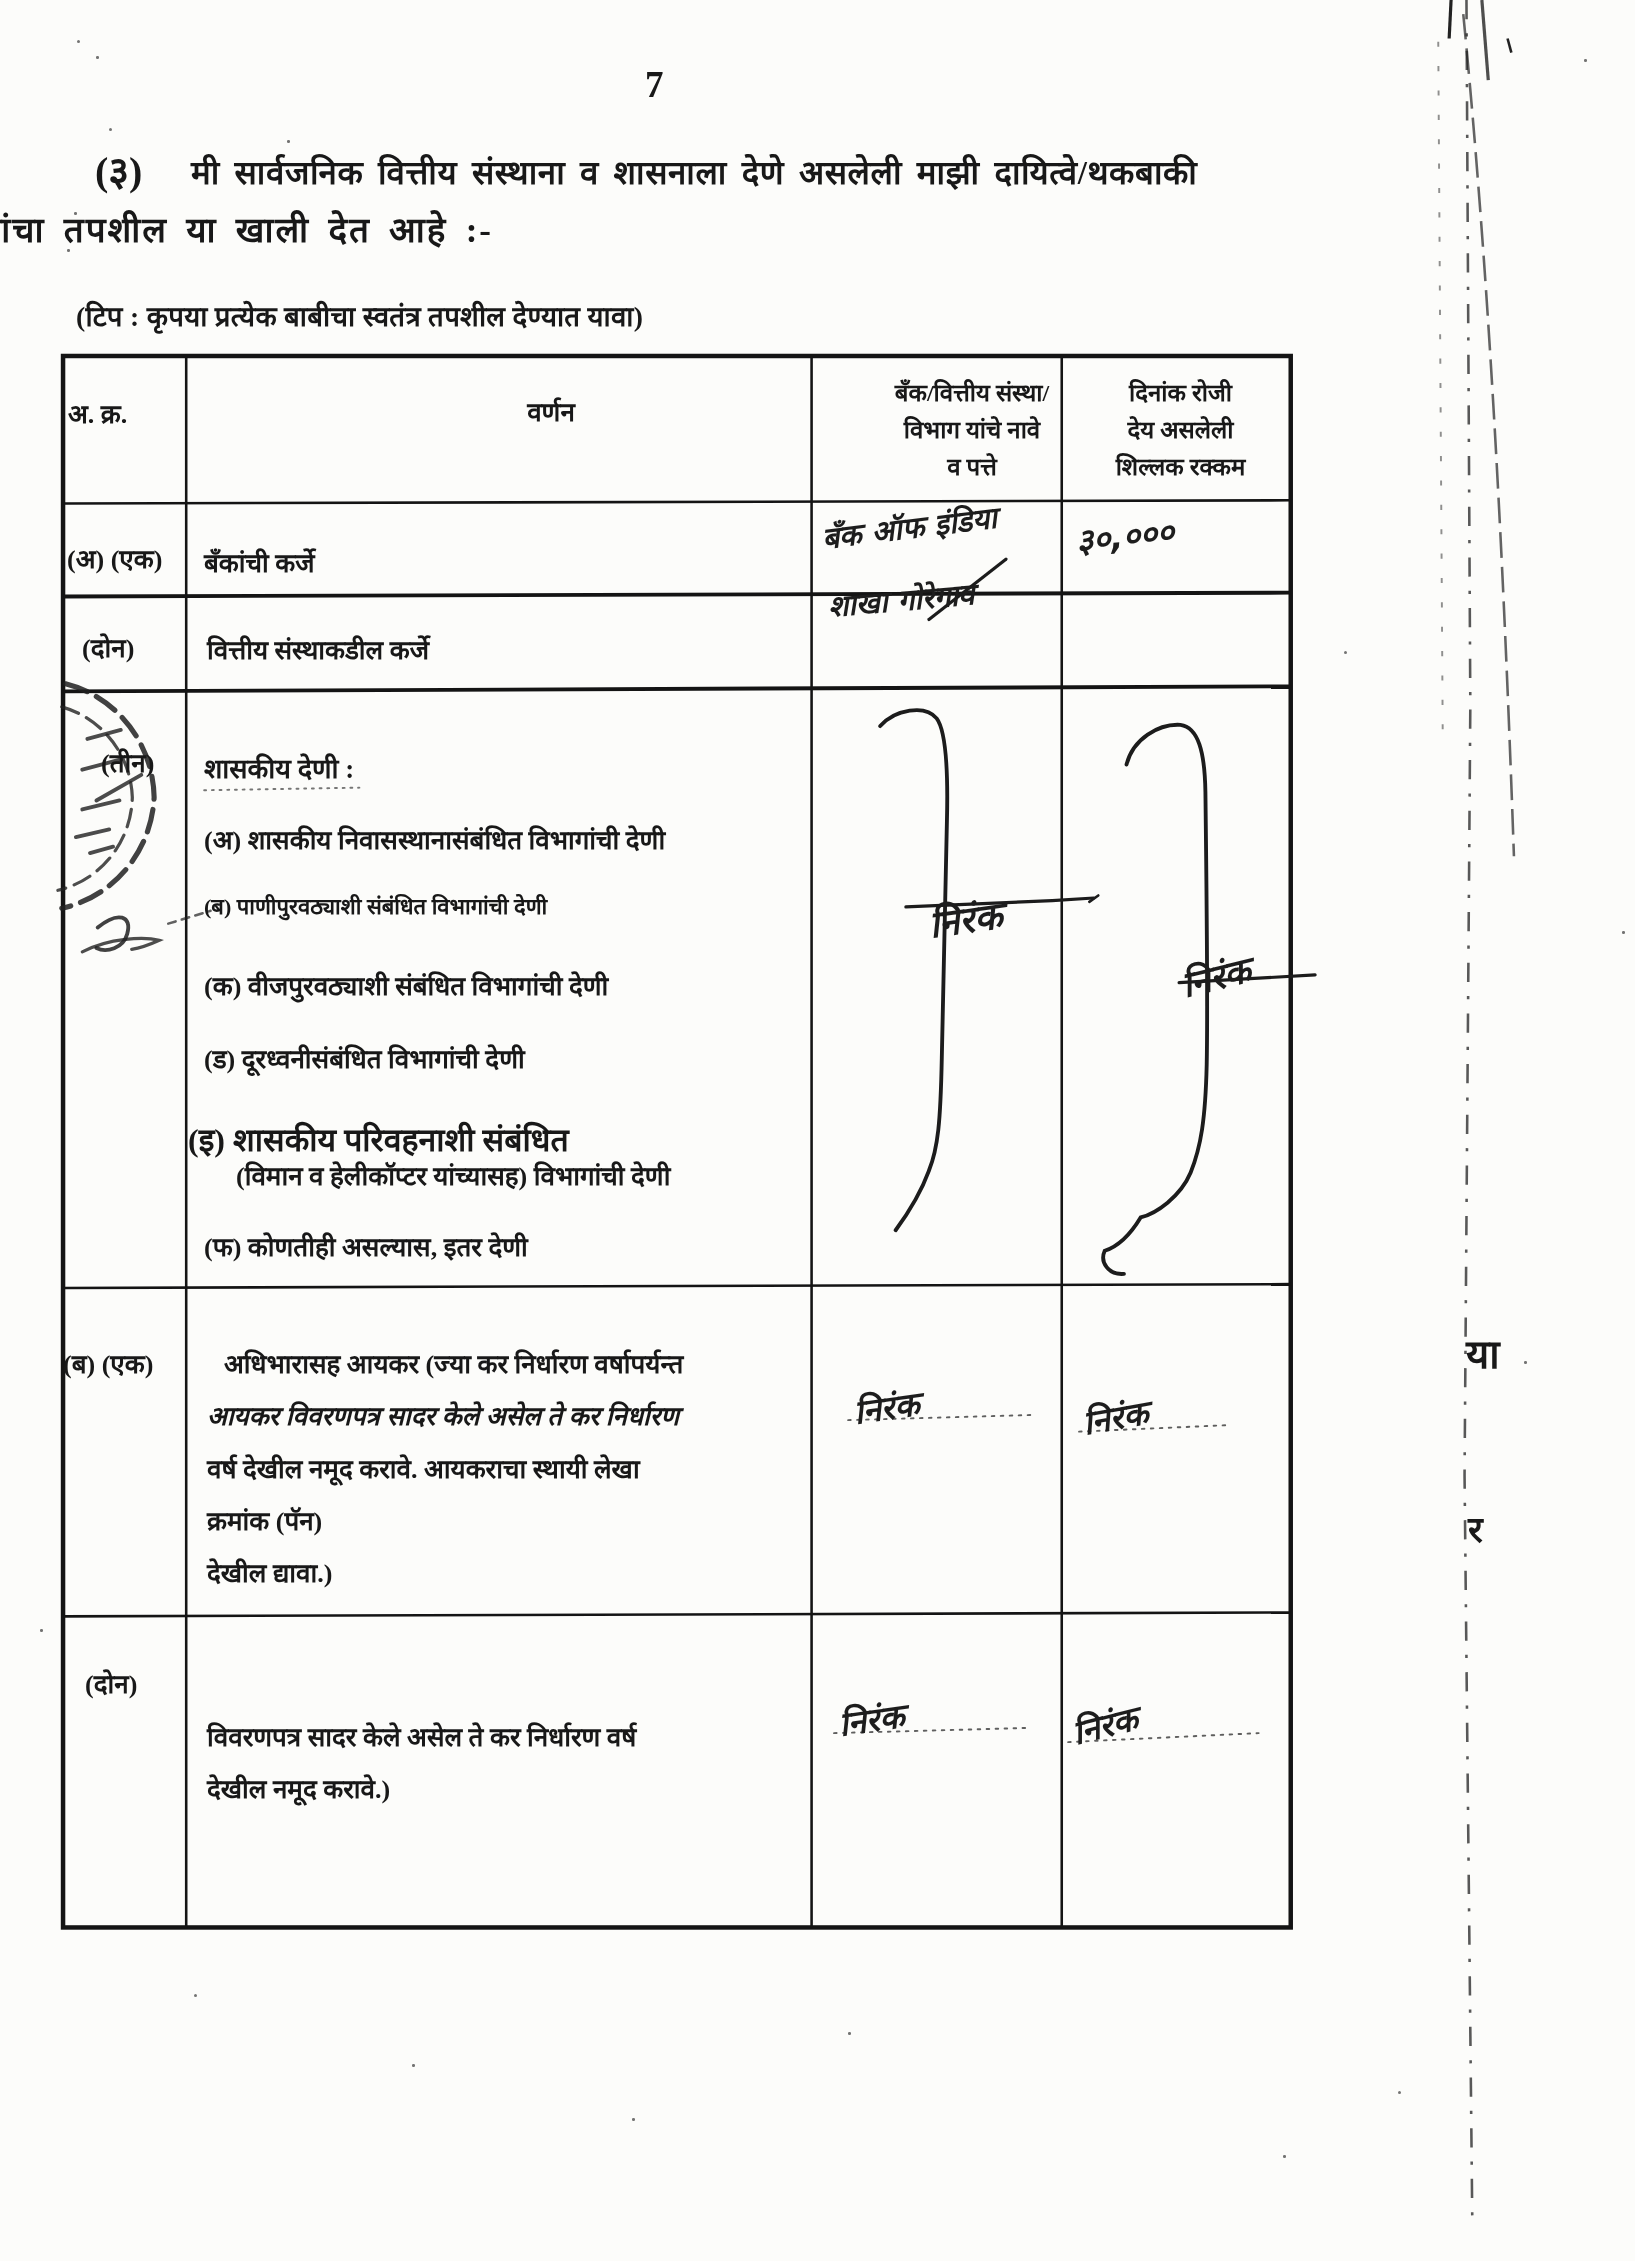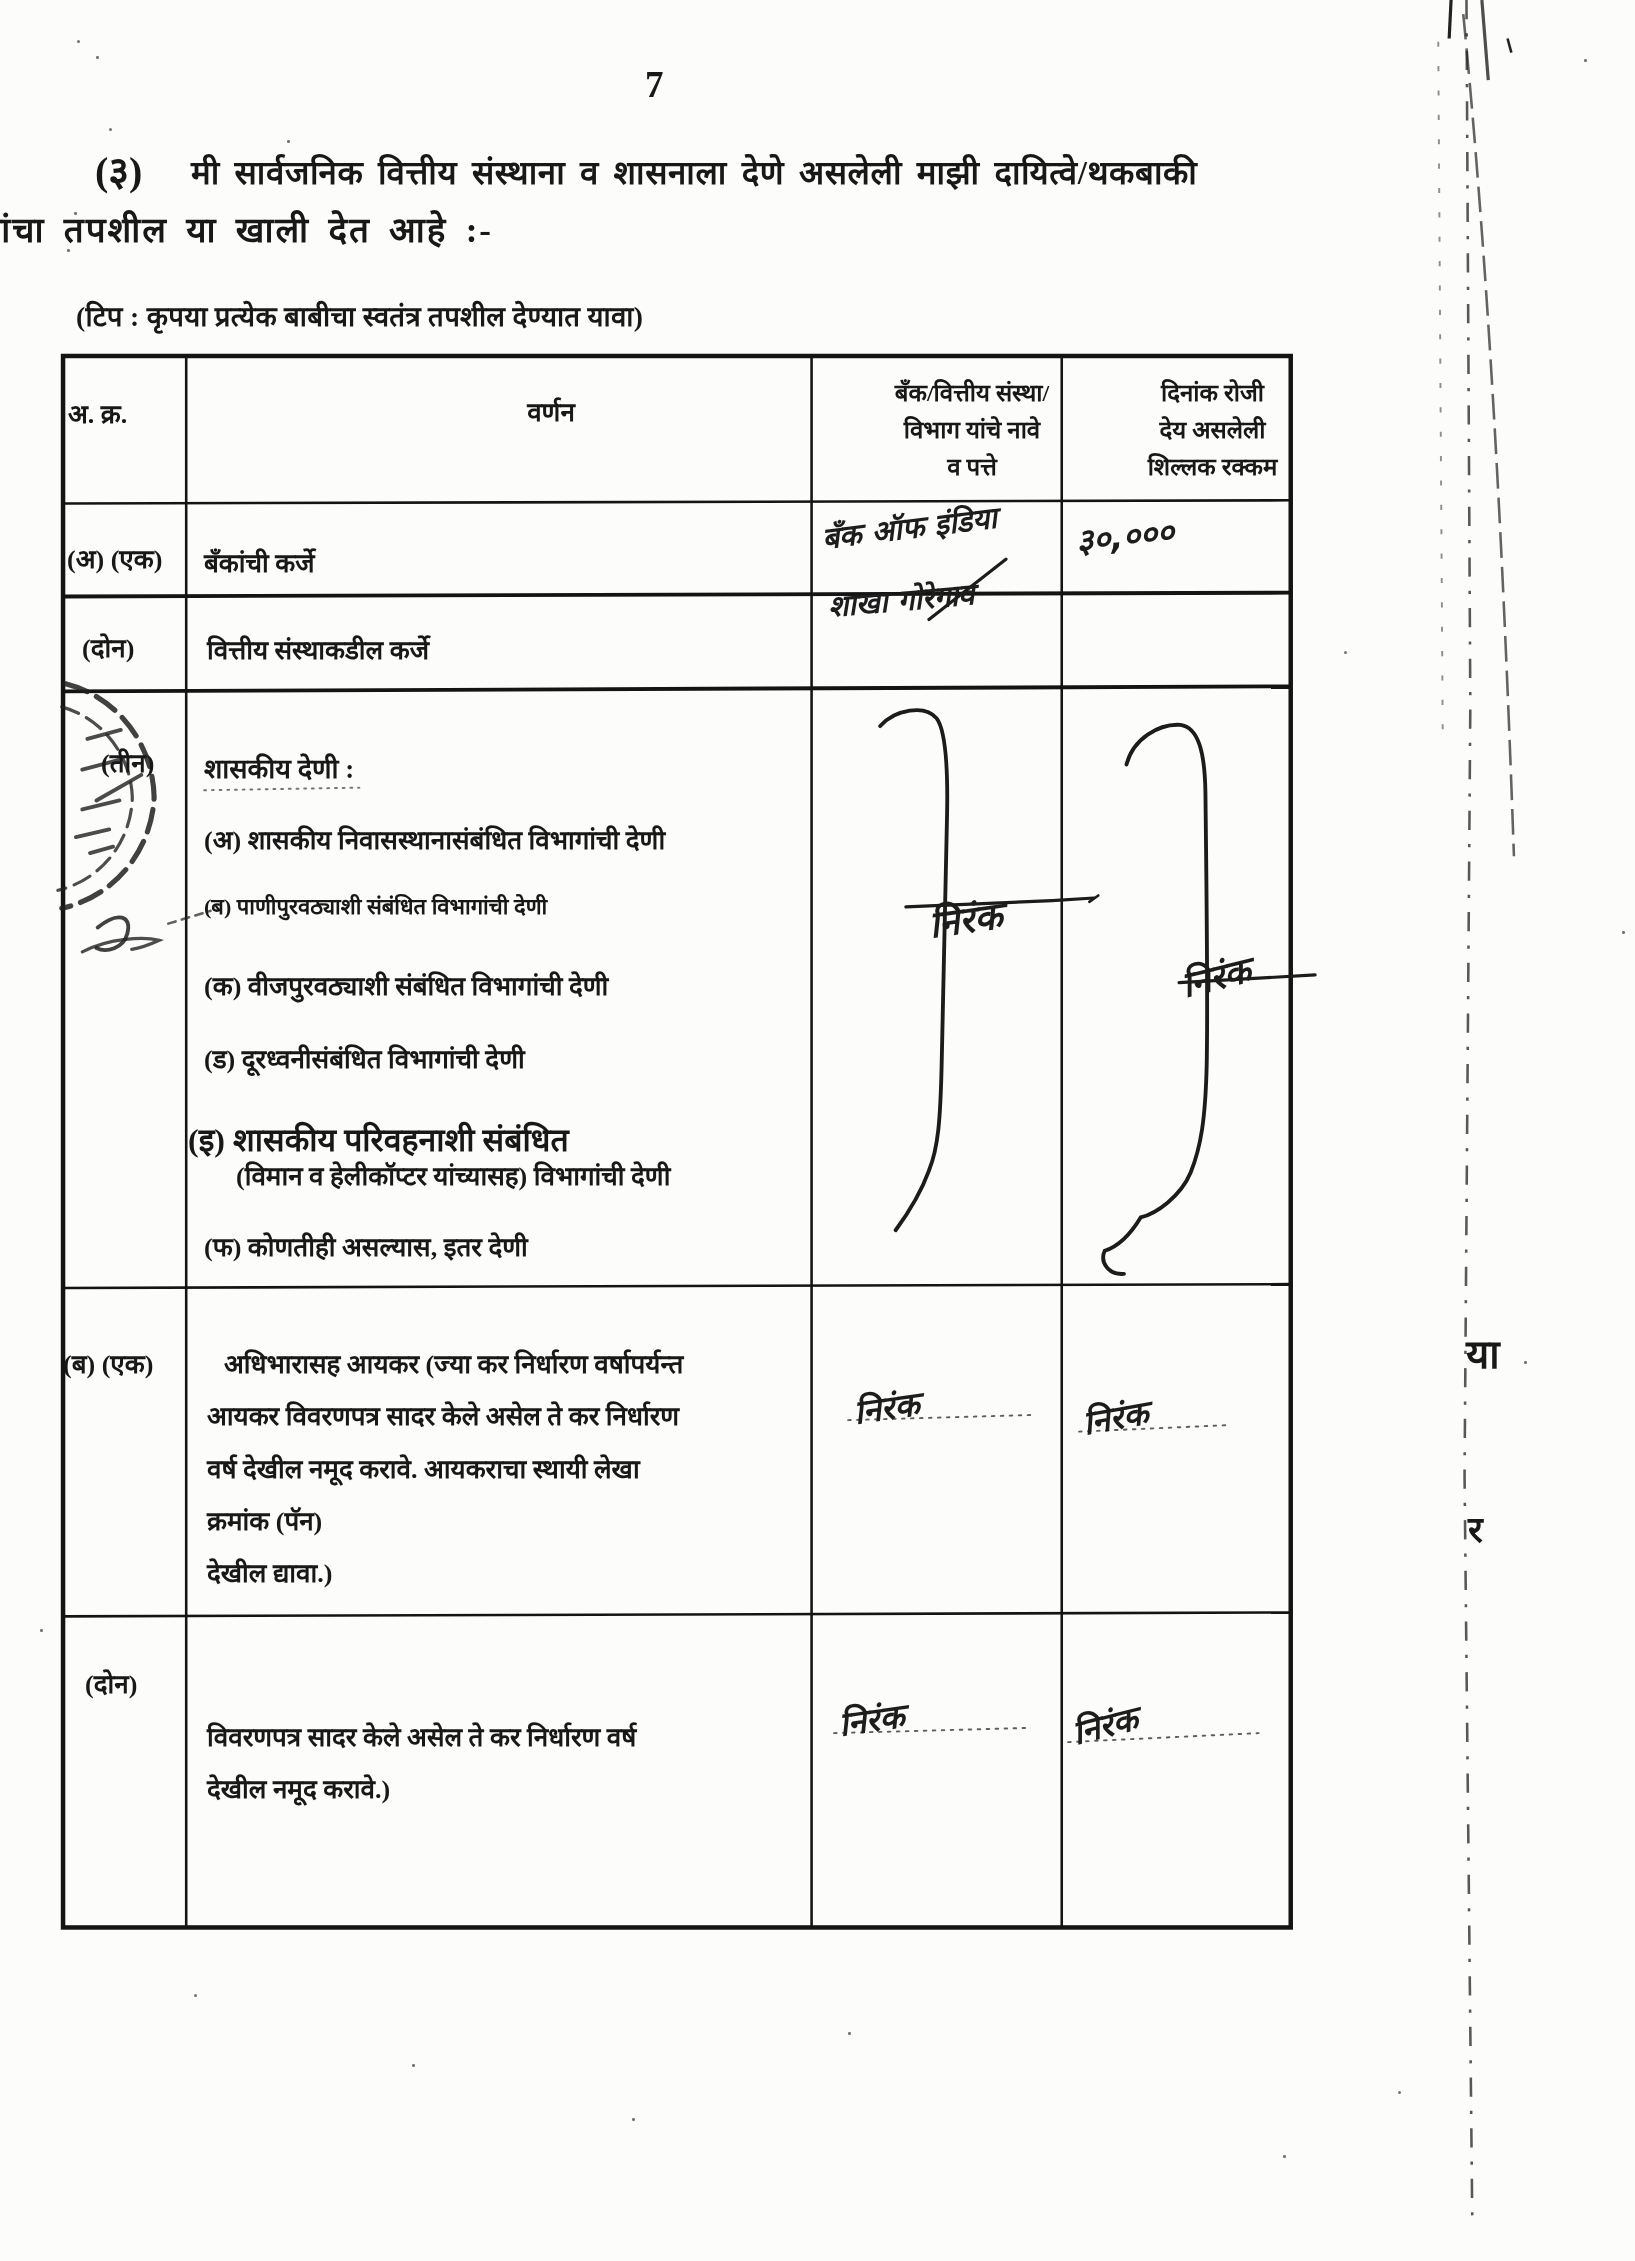--- a/index.html
+++ b/index.html
@@ -103,21 +103,21 @@
   <div class="abs print b" style="left:191px;top:149px;font-size:33px;letter-spacing:0.6px;word-spacing:5.8px;">मी सार्वजनिक वित्तीय संस्थाना व शासनाला देणे असलेली माझी दायित्वे/थकबाकी</div>
   <div class="abs print b" style="left:-19px;top:205px;font-size:35px;letter-spacing:1.9px;word-spacing:7.7px;">यांचा तपशील या खाली देत आहे :-</div>
 
   <div class="abs print sb" style="left:76px;top:296px;font-size:27.6px;letter-spacing:0.3px;">(टिप : कृपया प्रत्येक बाबीचा स्वतंत्र तपशील देण्यात यावा)</div>
 
   <div class="abs print sb" style="left:68px;top:395px;font-size:26px;">अ. क्र.</div>
   <div class="abs print sb center" style="left:190px;top:393px;width:722px;font-size:26px;">वर्णन</div>
   <div class="abs print sb center prelines" style="left:811px;top:375px;width:250px;font-size:24px;">बँक/वित्तीय संस्था/
 विभाग यांचे नावे
 व पत्ते</div>
-  <div class="abs print sb center prelines" style="left:1062px;top:375px;width:229px;font-size:24px;">दिनांक रोजी
+  <div class="abs print sb center prelines" style="left:1030px;top:375px;width:229px;font-size:24px;">दिनांक रोजी
 देय असलेली
 शिल्लक रक्कम</div>
 
   <div class="abs print sb" style="left:67px;top:540px;font-size:26px;">(अ) (एक)</div>
   <div class="abs print sb" style="left:204px;top:544px;font-size:26px;">बँकांची कर्जे</div>
   <div class="abs hand" style="left:822px;top:517px;font-size:29.5px;transform:rotate(-7deg);">बँक ऑफ इंडिया</div>
   <div class="abs hand" style="left:828px;top:585px;font-size:29.5px;transform:rotate(-5deg);">शाखा गोरेगाव</div>
   <div class="abs hand" style="left:1076px;top:518px;font-size:33px;transform:rotate(-6deg);">३०,०००</div>
 
   <div class="abs print sb" style="left:82px;top:629px;font-size:26px;">(दोन)</div>
@@ -130,21 +130,21 @@
   <div class="abs print sb" style="left:204px;top:967px;font-size:26px;">(क) वीजपुरवठ्याशी संबंधित विभागांची देणी</div>
   <div class="abs print sb" style="left:204px;top:1040px;font-size:26px;">(ड) दूरध्वनीसंबंधित विभागांची देणी</div>
   <div class="abs print sb" style="left:188px;top:1117px;font-size:32px;">(इ) शासकीय परिवहनाशी संबंधित</div>
   <div class="abs print sb" style="left:236px;top:1157px;font-size:26px;">(विमान व हेलीकॉप्टर यांच्यासह) विभागांची देणी</div>
   <div class="abs print sb" style="left:204px;top:1228px;font-size:26px;">(फ) कोणतीही असल्यास, इतर देणी</div>
   <div class="abs hand" style="left:929px;top:898px;font-size:37px;transform:rotate(-8deg);">निरंक</div>
   <div class="abs hand" style="left:1182px;top:961px;font-size:35px;transform:rotate(-14deg);">निरंक</div>
 
   <div class="abs print sb" style="left:63px;top:1345px;font-size:26px;">(ब) (एक)</div>
   <div class="abs print sb" style="left:224px;top:1345px;font-size:26px;">अधिभारासह आयकर (ज्या कर निर्धारण वर्षापर्यन्त</div>
-  <div class="abs print sb" style="left:207px;top:1397px;font-size:26px;">आयकर विवरणपत्र सादर केले असेल ते कर निर्धारण</div>
+  <div class="abs print sb" style="left:207px;top:1397px;font-size:26px;font-style:italic;">आयकर विवरणपत्र सादर केले असेल ते कर निर्धारण</div>
   <div class="abs print sb" style="left:207px;top:1450px;font-size:26px;">वर्ष देखील नमूद करावे.  आयकराचा स्थायी लेखा</div>
   <div class="abs print sb" style="left:207px;top:1502px;font-size:26px;">क्रमांक (पॅन)</div>
   <div class="abs print sb" style="left:207px;top:1554px;font-size:26px;">देखील द्यावा.)</div>
   <div class="abs hand" style="left:854px;top:1389px;font-size:33px;transform:rotate(-8deg);">निरंक</div>
   <div class="abs hand" style="left:1083px;top:1400px;font-size:33px;transform:rotate(-10deg);">निरंक</div>
 
   <div class="abs print sb" style="left:85px;top:1665px;font-size:26px;">(दोन)</div>
   <div class="abs print sb" style="left:207px;top:1718px;font-size:26px;">विवरणपत्र सादर केले असेल ते कर निर्धारण वर्ष</div>
   <div class="abs print sb" style="left:207px;top:1770px;font-size:26px;">देखील नमूद करावे.)</div>
   <div class="abs hand" style="left:839px;top:1701px;font-size:33px;transform:rotate(-8deg);">निरंक</div>

